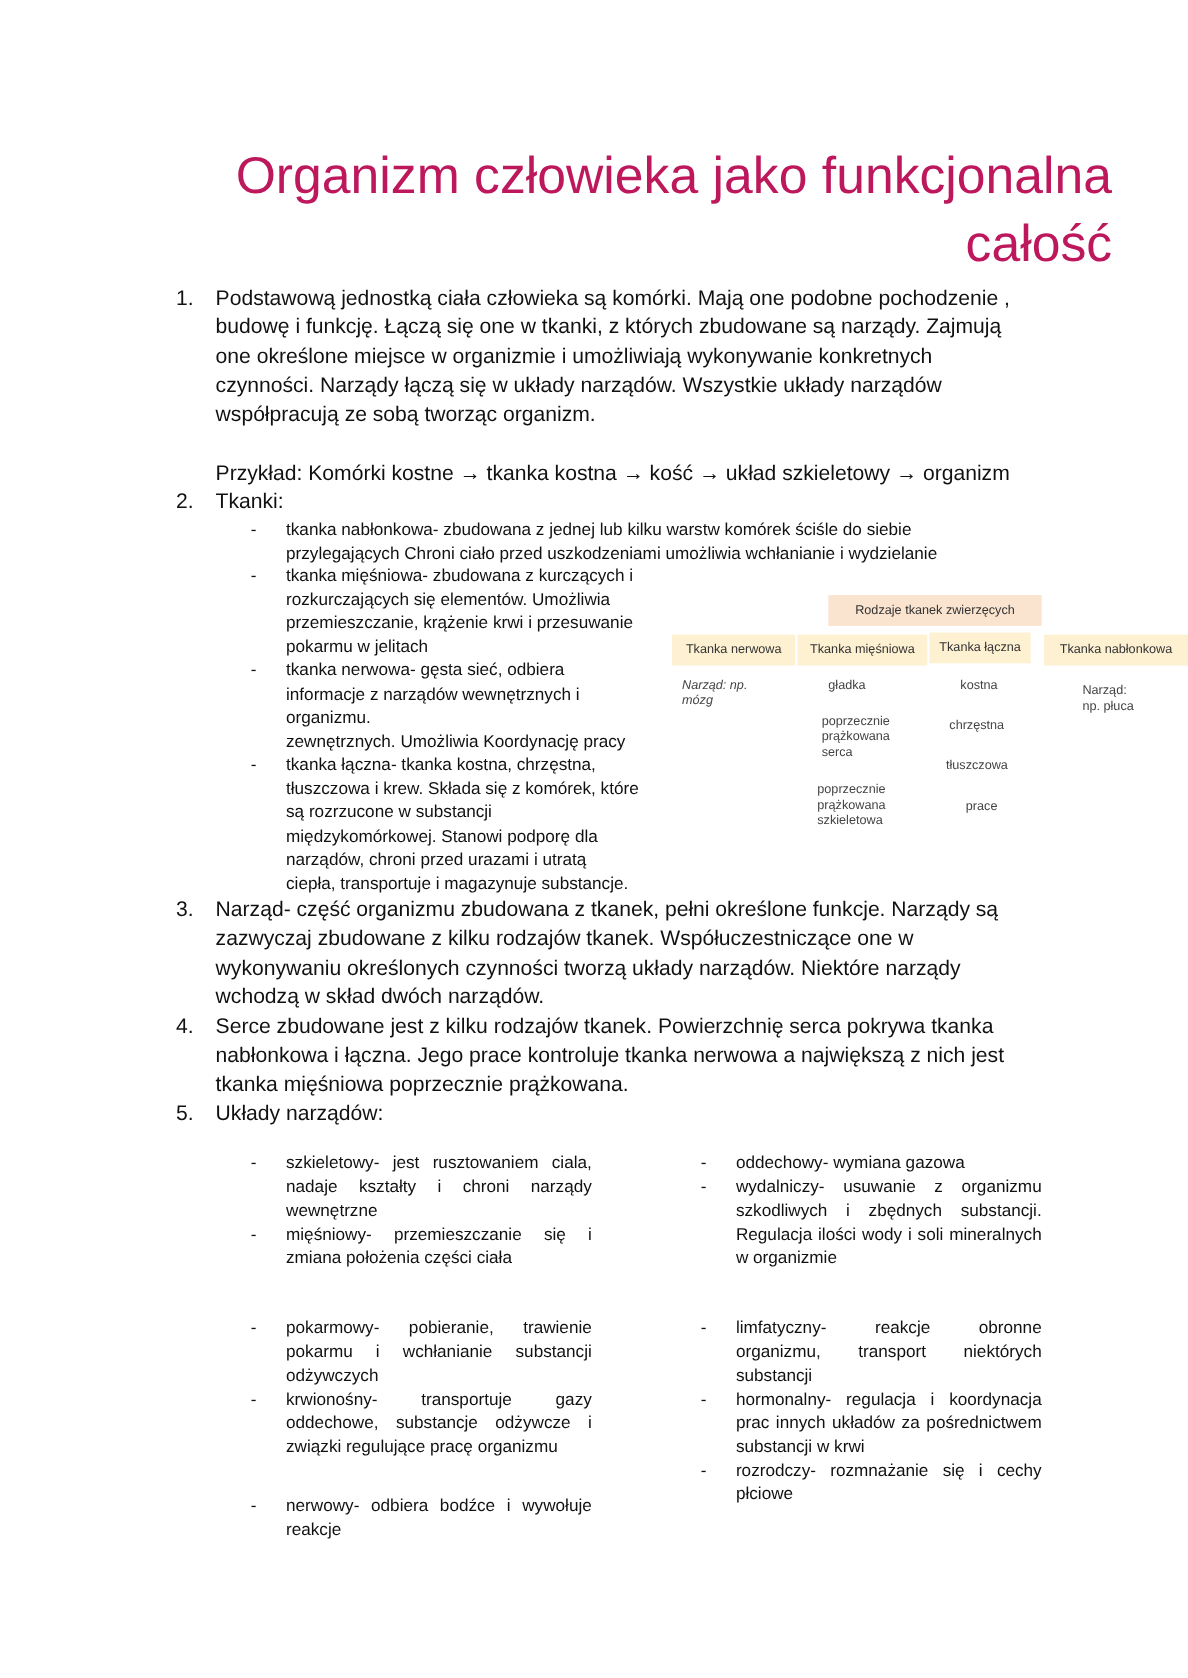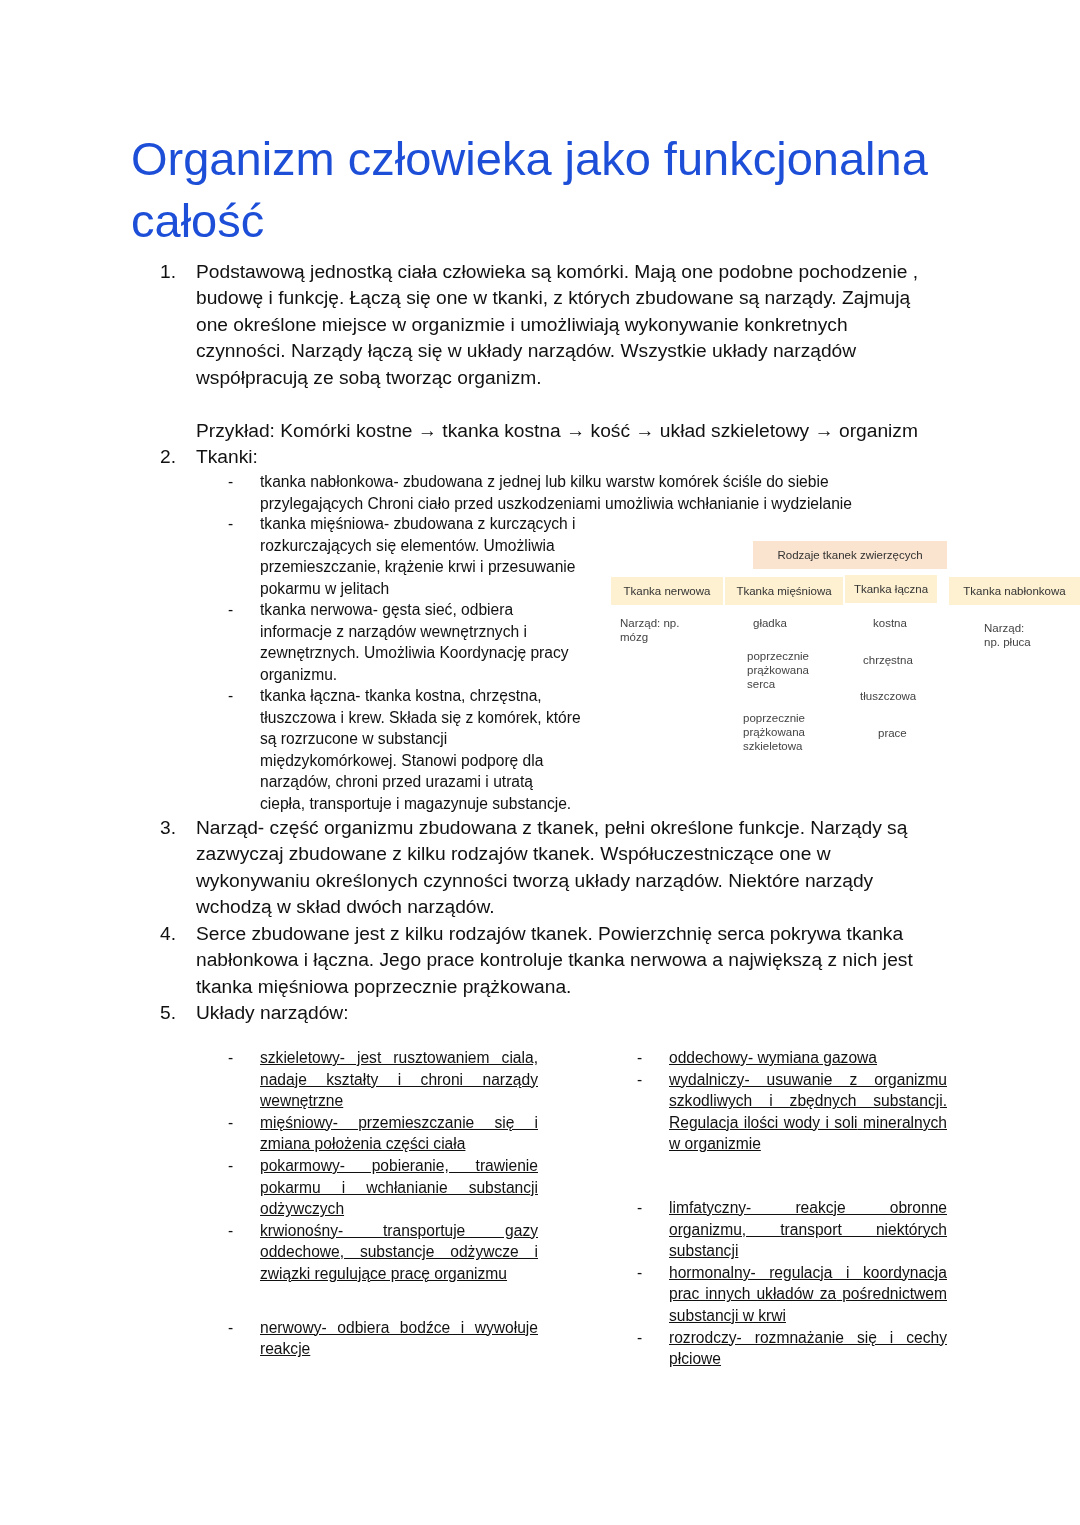--- a/index.html
+++ b/index.html
@@ -1,26 +1,26 @@
 <!DOCTYPE html>
 <html><head>
 <meta charset="utf-8">
 <style>
   html, body { margin: 0; padding: 0; background: #ffffff; }
   body { width: 1080px; height: 1525px; position: relative; overflow: hidden;
          font-family: "Liberation Sans", sans-serif; color: #111; }
   .abs { position: absolute; }
-  .title { left: 131px; top: 128px; width: 880px; font-size: 47px; line-height: 62px; color: #1d4ed8; margin: 0; font-weight: normal; }
+  .title { left: 131px; top: 128px; width: 880px; font-size: 47px; line-height: 62px; color: #be185d; margin: 0; font-weight: normal; text-align: right; }
   .ol-item { position: absolute; left: 160px; font-size: 19.2px; line-height: 26.4px; color: #111; }
   .ol-item .num { position: absolute; left: 0; top: 0; width: 28px; }
   .ol-item .txt { position: absolute; left: 36px; top: 0; }
   .bullet { position: absolute; font-size: 15.6px; line-height: 21.6px; color: #111; }
   .bullet .dash { position: absolute; left: 0; top: 0; }
   .bullet .btxt { position: absolute; left: 32px; top: 0; }
-  .justify { text-align: justify; text-align-last: left; text-decoration: underline; }
+  .justify { text-align: justify; text-align-last: left; }
   .diag-box { position: absolute; font-size: 11.5px; color: #333; display: flex; align-items: center; justify-content: center; white-space: nowrap; }
   .diag-top { background: #fbe4cf; }
   .diag-head { background: #fdf1d2; }
   .diag-cell { position: absolute; font-size: 11.5px; line-height: 14px; color: #444; }
 </style>
 </head>
 <body>
 
 <h1 class="abs title">Organizm człowieka jako funkcjonalna całość</h1>
 
@@ -57,22 +57,22 @@
     <div>rozkurczających się elementów. Umożliwia</div>
     <div>przemieszczanie, krążenie krwi i przesuwanie</div>
     <div>pokarmu w jelitach</div>
   </div>
 </div>
 <div class="bullet" style="left:228px;top:599px;width:370px;height:88px;">
   <span class="dash">-</span>
   <div class="btxt" style="width:340px;white-space:nowrap;">
     <div>tkanka nerwowa- gęsta sieć, odbiera</div>
     <div>informacje z narządów wewnętrznych i</div>
+    <div>organizmu.</div>
     <div>zewnętrznych. Umożliwia Koordynację pracy</div>
-    <div>organizmu.</div>
   </div>
 </div>
 <div class="bullet" style="left:228px;top:685px;width:370px;height:132px;">
   <span class="dash">-</span>
   <div class="btxt" style="width:340px;white-space:nowrap;">
     <div>tkanka łączna- tkanka kostna, chrzęstna,</div>
     <div>tłuszczowa i krew. Składa się z komórek, które</div>
     <div>są rozrzucone w substancji</div>
     <div>międzykomórkowej. Stanowi podporę dla</div>
     <div>narządów, chroni przed urazami i utratą</div>
@@ -81,21 +81,21 @@
 </div>
 
 <div class="abs" style="left:605px;top:535px;width:475px;height:230px;">
   <div class="diag-box diag-top" style="left:148px;top:6px;width:194px;height:28px;">Rodzaje tkanek zwierzęcych</div>
 
   <div class="diag-box diag-head" style="left:6px;top:42px;width:112px;height:28px;">Tkanka nerwowa</div>
   <div class="diag-box diag-head" style="left:120px;top:42px;width:118px;height:28px;">Tkanka mięśniowa</div>
   <div class="diag-box diag-head" style="left:240px;top:40px;width:92px;height:28px;">Tkanka łączna</div>
   <div class="diag-box diag-head" style="left:344px;top:42px;width:131px;height:28px;">Tkanka nabłonkowa</div>
 
-  <div class="diag-cell" style="left:15px;top:81px;white-space:pre;">Narząd: np.
+  <div class="diag-cell" style="left:15px;top:81px;white-space:pre;font-style:italic;">Narząd: np.
 mózg</div>
 
   <div class="diag-cell" style="left:148px;top:81px;white-space:pre;">gładka</div>
   <div class="diag-cell" style="left:142px;top:114px;white-space:pre;">poprzecznie
 prążkowana
 serca</div>
   <div class="diag-cell" style="left:138px;top:176px;white-space:pre;">poprzecznie
 prążkowana
 szkieletowa</div>
 
@@ -140,21 +140,21 @@
     </div>
   </div>
   <div class="bullet" style="position:relative;">
     <span class="dash">-</span>
     <div class="btxt justify" style="position:relative;margin-left:32px;left:0;width:278px;">
       <span>mięśniowy- przemieszczanie się i</span> <span>zmiana położenia części ciała</span>
     </div>
   </div>
   <div class="bullet" style="position:relative;">
     <span class="dash">-</span>
-    <div class="btxt justify" style="position:relative;margin-left:32px;left:0;width:278px;">
+    <div class="btxt justify" style="position:relative;margin-left:32px;left:0;width:278px;margin-top:42px;">
       <span>pokarmowy- pobieranie, trawienie</span> <span>pokarmu i wchłanianie substancji</span> <span>odżywczych</span>
     </div>
   </div>
   <div class="bullet" style="position:relative;">
     <span class="dash">-</span>
     <div class="btxt justify" style="position:relative;margin-left:32px;left:0;width:278px;">
       <span>krwionośny- transportuje gazy</span> <span>oddechowe, substancje odżywcze i</span> <span>związki regulujące pracę organizmu</span>
     </div>
   </div>
   <div class="bullet" style="position:relative;">

